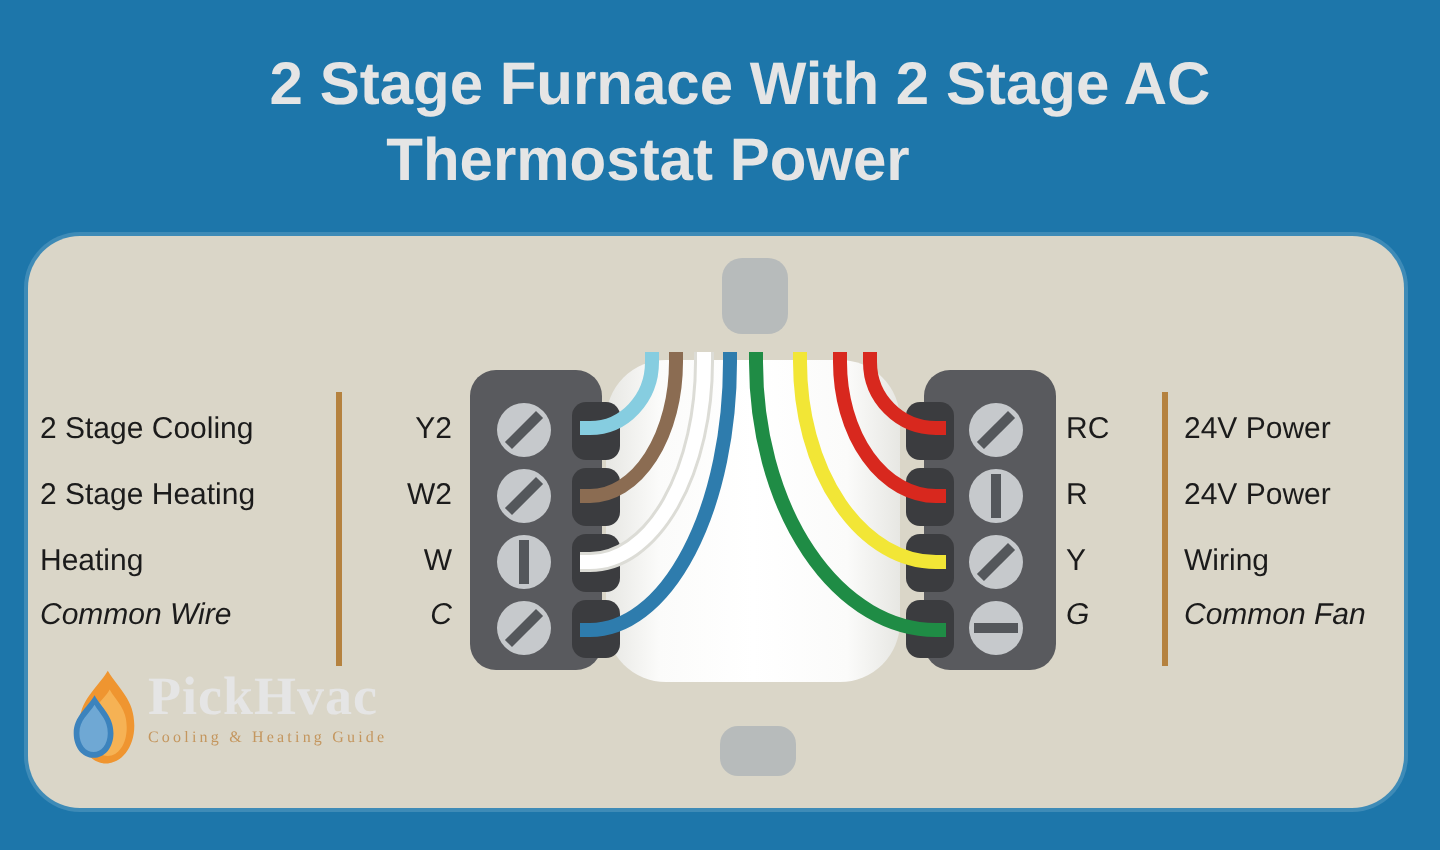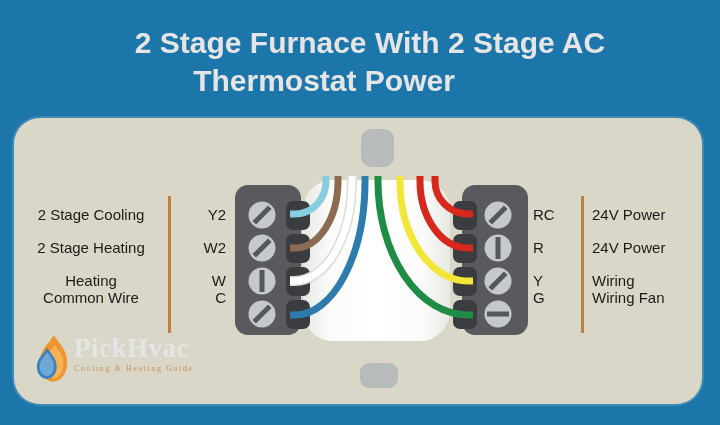--- a/index.html
+++ b/index.html
@@ -12,25 +12,25 @@
   .title .t1 span{position:relative;left:10px;}
   .title .t2 span{position:relative;left:-36px;}
 
   
   .panel{position:absolute;left:14px;top:118px;width:688px;height:286px;
          background:#dad6c8;border-radius:26px;
          box-shadow:0 0 0 2px rgba(150,195,220,0.28);}
 
   
   .lbl{position:absolute;height:20px;line-height:20px;color:#1b1b1b;font-size:15px;}
-  .ldesc{left:20px;width:142px;text-align:center;}
+  .ldesc{left:20px;width:142px;text-align:left;}
   .lterm{left:180px;width:46px;text-align:right;}
   .rterm{left:533px;width:42px;text-align:left;}
   .rdesc{left:592px;width:120px;text-align:left;}
-  .row0{top:205px;} .row1{top:238px;} .row2{top:271px;} .row3{top:288px;}
+  .row0{top:205px;} .row1{top:238px;} .row2{top:271px;} .row3{top:298px;font-style:italic;}
 
   .sep{position:absolute;top:196px;width:3px;height:137px;background:#b5823f;}
   .sep-left{left:168px;}
   .sep-right{left:581px;}
 
   
   .diagram{position:absolute;left:0;top:0;width:720px;height:425px;pointer-events:none;}
 
   
   .logo{position:absolute;left:34px;top:333px;display:flex;align-items:flex-start;}
@@ -66,21 +66,21 @@
   <div class="lbl lterm row3">C</div>
 
   <div class="lbl rterm row0">RC</div>
   <div class="lbl rterm row1">R</div>
   <div class="lbl rterm row2">Y</div>
   <div class="lbl rterm row3">G</div>
 
   <div class="lbl rdesc row0">24V Power</div>
   <div class="lbl rdesc row1">24V Power</div>
   <div class="lbl rdesc row2">Wiring</div>
-  <div class="lbl rdesc row3">Wiring Fan</div>
+  <div class="lbl rdesc row3">Common Fan</div>
 
   <svg class="diagram" viewBox="0 0 720 425">
     <defs>
       <linearGradient id="plateGrad" x1="0" y1="0" x2="1" y2="0">
         <stop offset="0" stop-color="#e7e7e3"></stop>
         <stop offset="0.18" stop-color="#fbfbfa"></stop>
         <stop offset="0.5" stop-color="#ffffff"></stop>
         <stop offset="0.82" stop-color="#fbfbfa"></stop>
         <stop offset="1" stop-color="#e7e7e3"></stop>
       </linearGradient>

